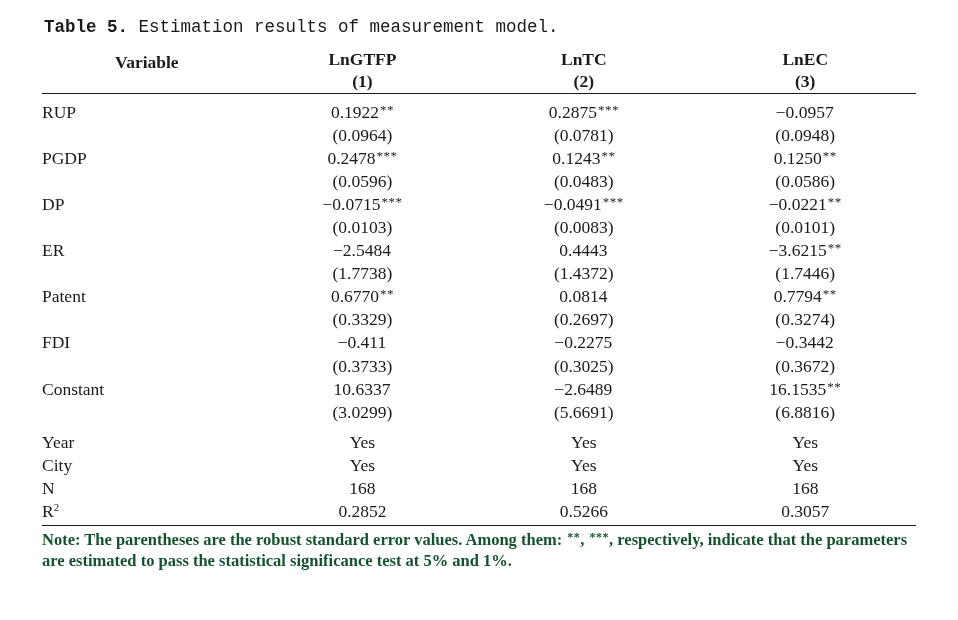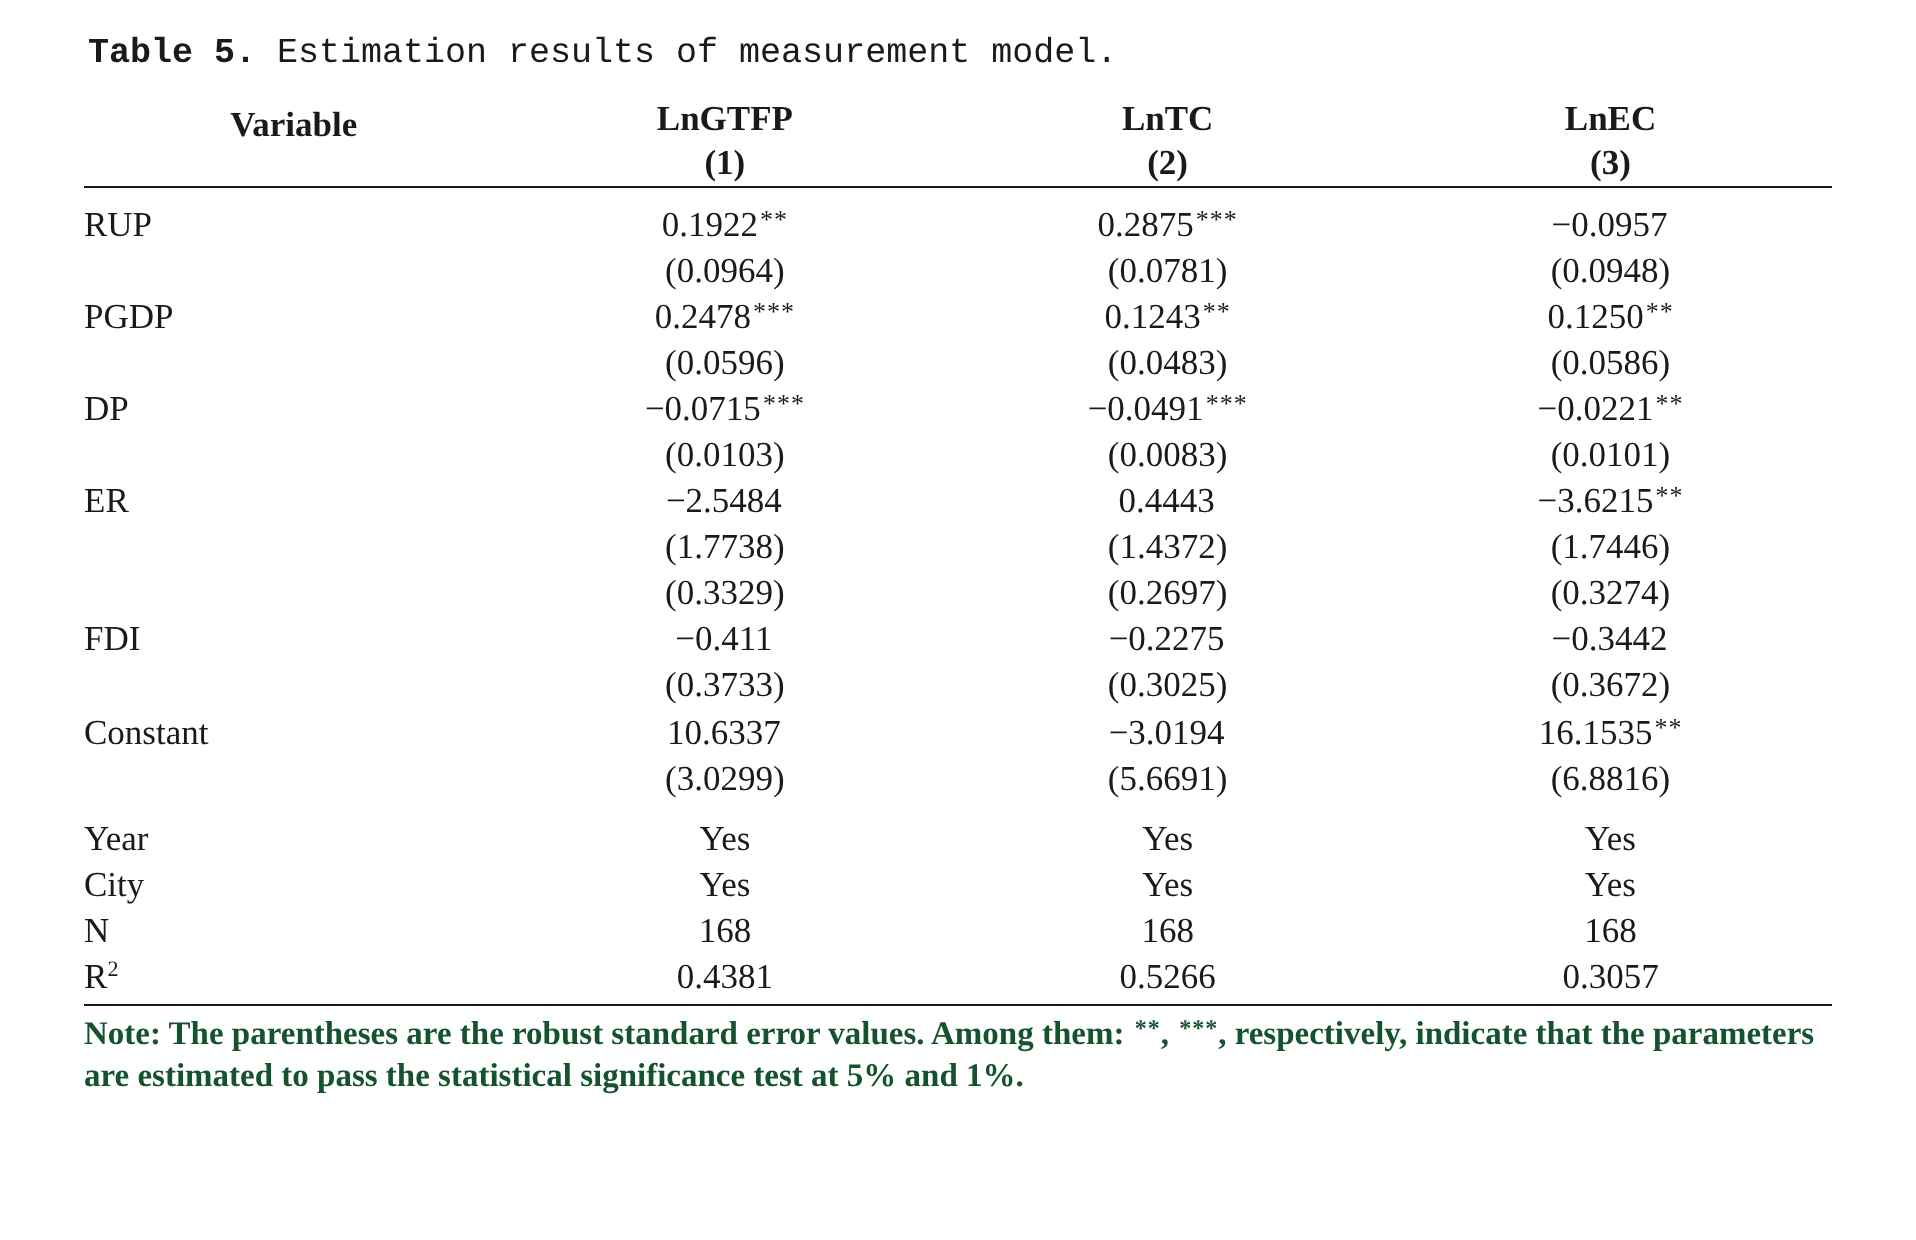--- a/index.html
+++ b/index.html
@@ -185,20 +185,26 @@
         <td><span>−3.6215</span><span class="stars">**</span></td>
       </tr>
       <tr>
         <td class="var-cell"></td>
         <td>(1.7738)</td>
         <td>(1.4372)</td>
         <td>(1.7446)</td>
       </tr>
 
       <tr>
+        <td class="var-cell">Patent</td>
+        <td><span>0.6770</span><span class="stars">**</span></td>
+        <td><span>0.0814</span><span class="stars"></span></td>
+        <td><span>0.7794</span><span class="stars">**</span></td>
+      </tr>
+      <tr>
         <td class="var-cell"></td>
         <td>(0.3329)</td>
         <td>(0.2697)</td>
         <td>(0.3274)</td>
       </tr>
 
       <tr>
         <td class="var-cell">FDI</td>
         <td><span>−0.411</span><span class="stars"></span></td>
         <td><span>−0.2275</span><span class="stars"></span></td>
@@ -207,21 +213,21 @@
       <tr>
         <td class="var-cell"></td>
         <td>(0.3733)</td>
         <td>(0.3025)</td>
         <td>(0.3672)</td>
       </tr>
 
       <tr>
         <td class="var-cell">Constant</td>
         <td><span>10.6337</span><span class="stars"></span></td>
-        <td><span>−3.0194</span><span class="stars"></span></td>
+        <td><span>−2.6489</span><span class="stars"></span></td>
         <td><span>16.1535</span><span class="stars">**</span></td>
       </tr>
       <tr>
         <td class="var-cell"></td>
         <td>(3.0299)</td>
         <td>(5.6691)</td>
         <td>(6.8816)</td>
       </tr>
 
       <tr class="spacer-row">
@@ -241,21 +247,21 @@
         <td>Yes</td>
       </tr>
       <tr>
         <td class="var-cell">N</td>
         <td>168</td>
         <td>168</td>
         <td>168</td>
       </tr>
       <tr>
         <td class="var-cell"><span>R</span><sup class="r2">2</sup></td>
-        <td>0.4381</td>
+        <td>0.2852</td>
         <td>0.5266</td>
         <td>0.3057</td>
       </tr>
     </tbody>
   </table>
 
   <div class="bot-rule"></div>
 
   <div class="note">
     <span>Note: The parentheses are the robust standard error values. Among them: </span><span class="stars">**</span><span>, </span><span class="stars">***</span><span>, respectively, indicate that the parameters are estimated to pass the statistical significance test at 5% and 1%.</span>

